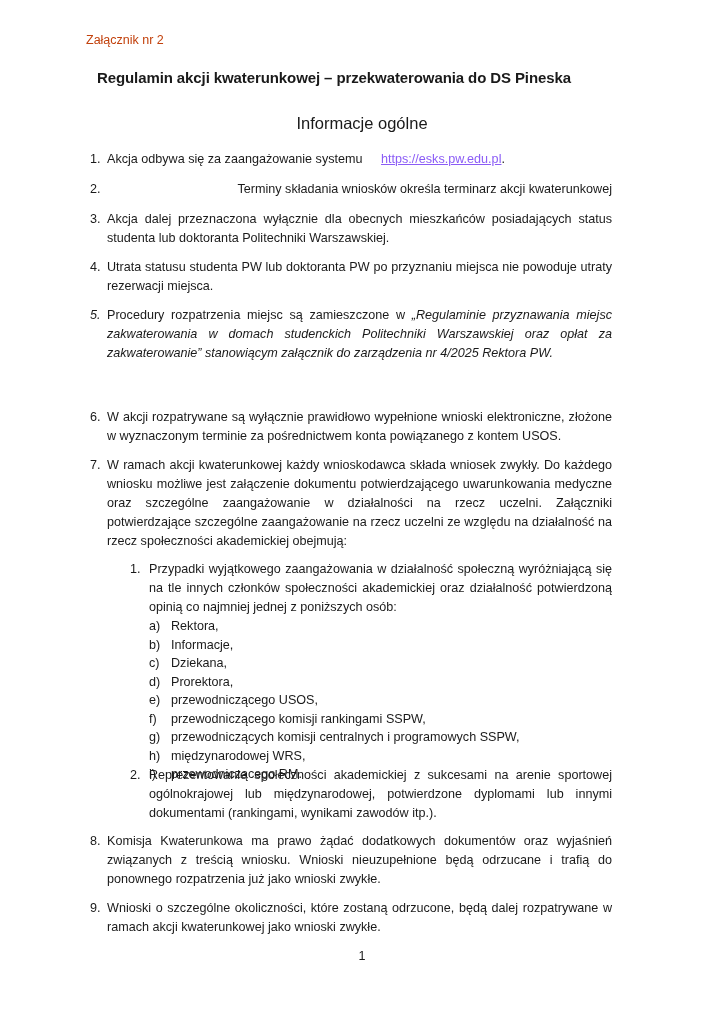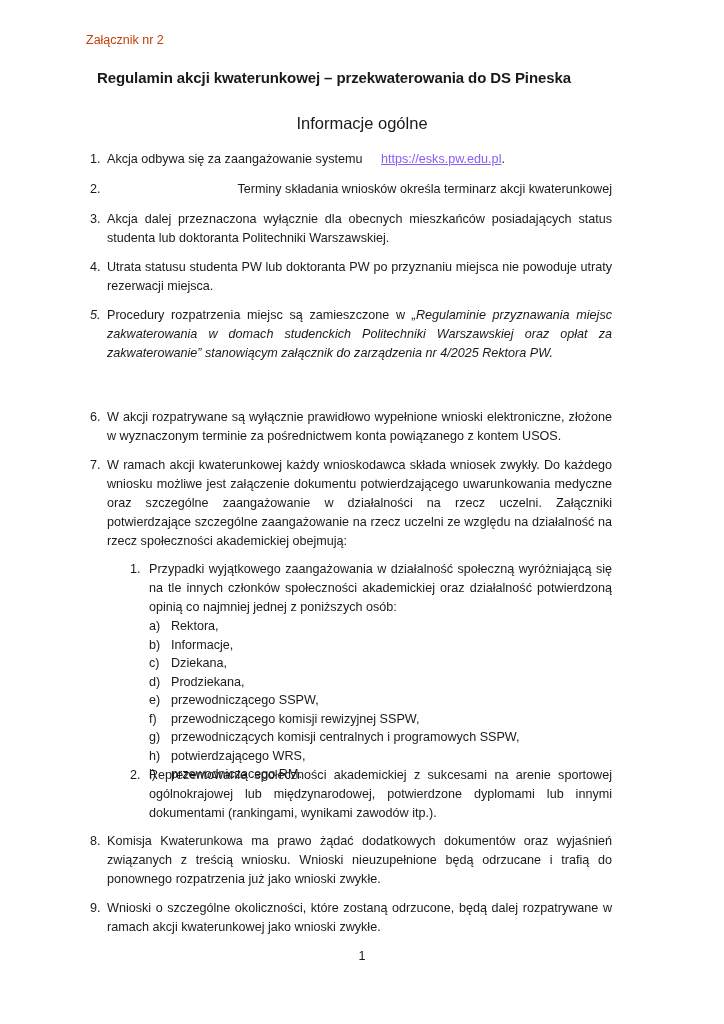--- a/index.html
+++ b/index.html
@@ -103,37 +103,37 @@
     <div class="letter-row">
         <span class="lt">b)</span>
         <span class="lv">Informacje,</span>
       </div>
     <div class="letter-row">
         <span class="lt">c)</span>
         <span class="lv">Dziekana,</span>
       </div>
     <div class="letter-row">
         <span class="lt">d)</span>
-        <span class="lv">Prodziekana,</span>
+        <span class="lv">Prorektora,</span>
       </div>
     <div class="letter-row">
         <span class="lt">e)</span>
-        <span class="lv">przewodniczącego SSPW,</span>
+        <span class="lv">przewodniczącego USOS,</span>
       </div>
     <div class="letter-row">
         <span class="lt">f)</span>
-        <span class="lv">przewodniczącego komisji rewizyjnej SSPW,</span>
+        <span class="lv">przewodniczącego komisji rankingami SSPW,</span>
       </div>
     <div class="letter-row">
         <span class="lt">g)</span>
         <span class="lv">przewodniczących komisji centralnych i programowych SSPW,</span>
       </div>
     <div class="letter-row">
         <span class="lt">h)</span>
-        <span class="lv">potwierdzającego WRS,</span>
+        <span class="lv">międzynarodowej WRS,</span>
       </div>
     <div class="letter-row">
         <span class="lt">i)</span>
         <span class="lv">przewodniczącego RM.</span>
       </div>
   </div>
 
   <div class="sub" style="top:766px;">
     <span class="num">2.</span>
     <span class="text">Reprezentowanie społeczności akademickiej z sukcesami na arenie sportowej ogólnokrajowej lub międzynarodowej, potwierdzone dyplomami lub innymi dokumentami (rankingami, wynikami zawodów itp.).</span>

